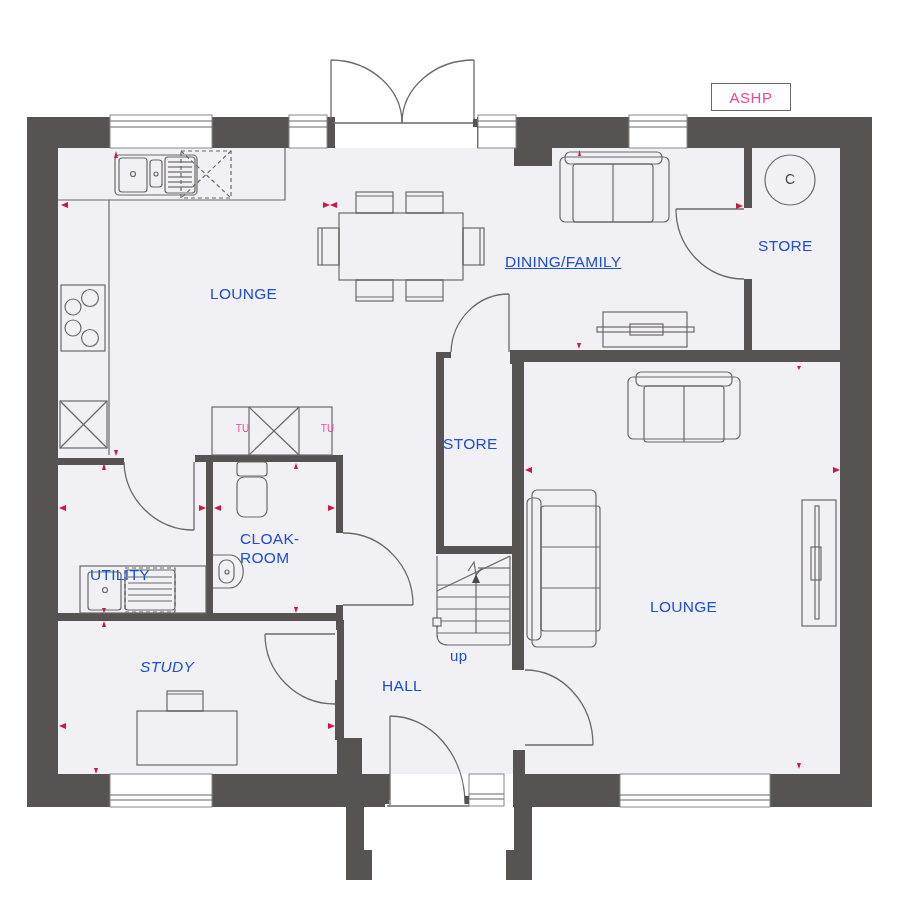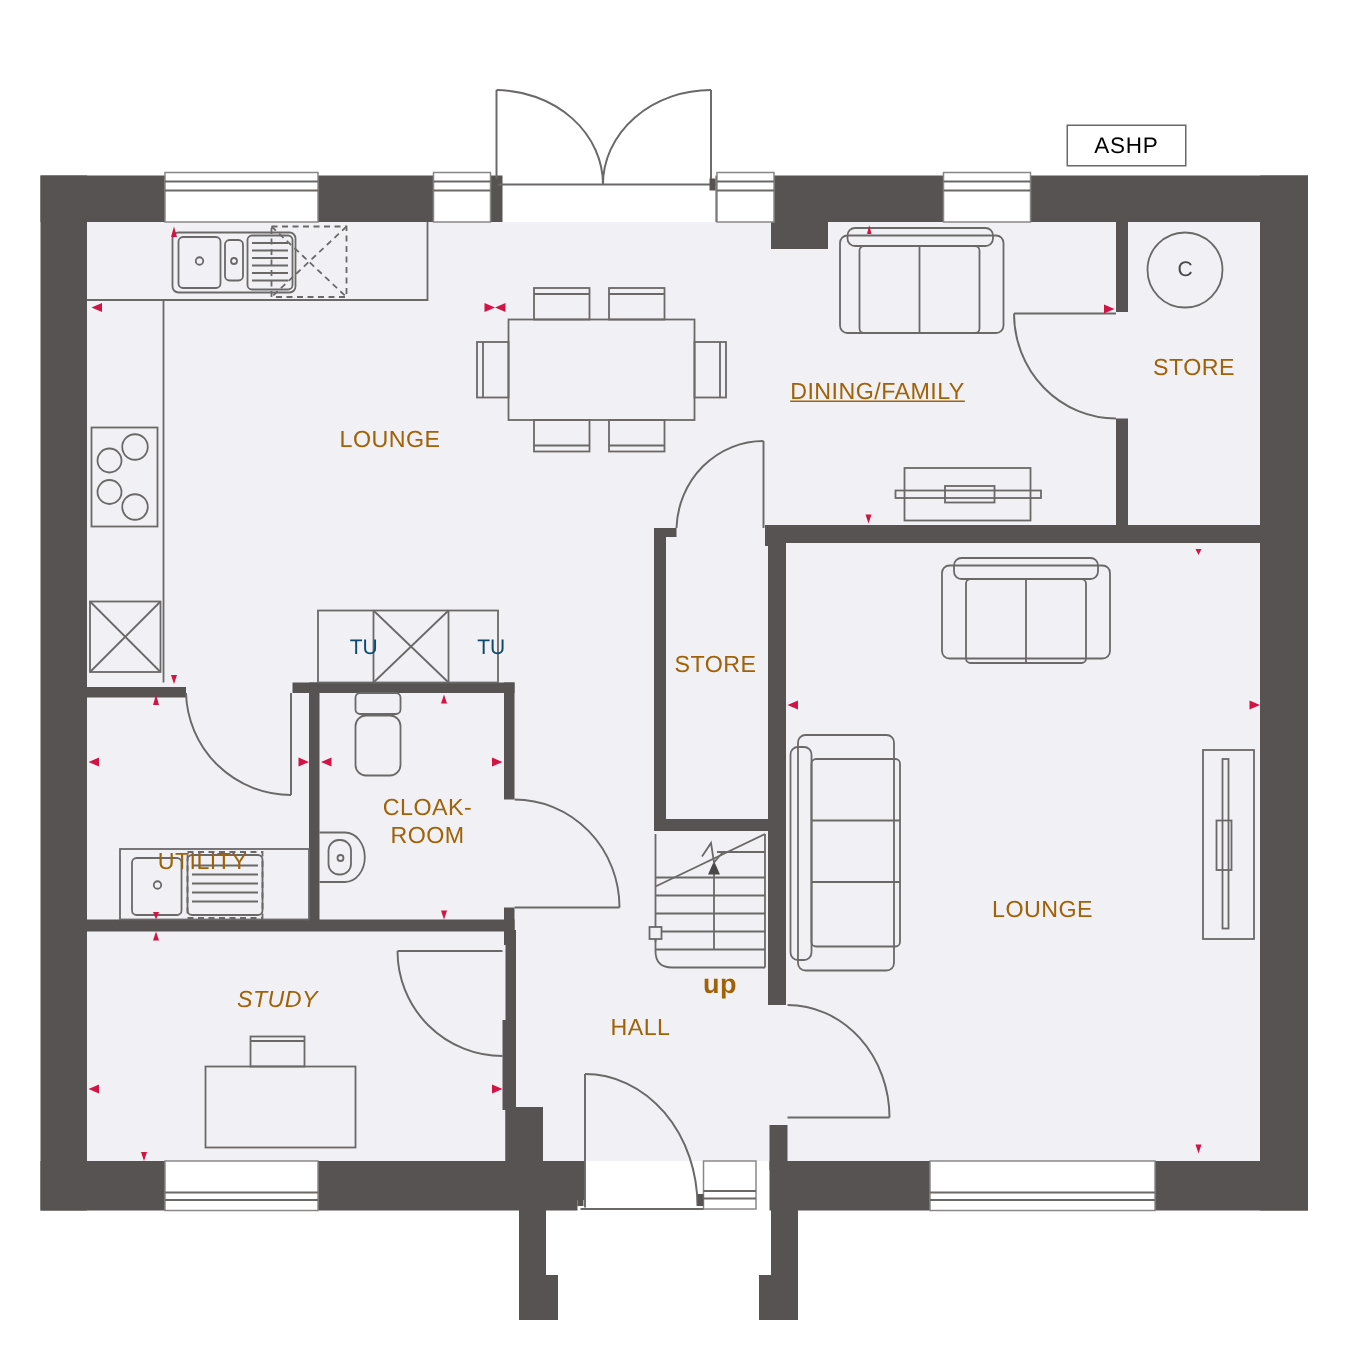--- a/index.html
+++ b/index.html
@@ -6,24 +6,24 @@
   body { width: 900px; height: 900px; position: relative; overflow: hidden; font-family: "Liberation Sans", "DejaVu Sans", sans-serif; }
   #plan { position: absolute; left: 0; top: 0; width: 900px; height: 900px; }
   .wall { fill: #575352; }
   .floor { fill: #f1f1f5; }
   .fx { fill: none; stroke: #6b6868; stroke-width: 1.2; }
   .fxf { fill: #f1f1f5; stroke: #6b6868; stroke-width: 1.2; }
   .win { fill: #ffffff; stroke: #8a8787; stroke-width: 1; }
   .dash { fill: none; stroke: #6b6868; stroke-width: 1.2; stroke-dasharray: 4 3; }
   .door { fill: none; stroke: #6b6868; stroke-width: 1.3; }
   .mark { fill: #d31245; }
-  .label { position: absolute; color: #a16207; font-size: 15.5px; letter-spacing: 0.3px; text-align: center; white-space: nowrap; line-height: 20px; font-family: "Liberation Sans", "DejaVu Sans", sans-serif; }
-  .label.small { font-size: 18px; font-weight: bold; }
-  .ashp-box { position: absolute; left: 711px; top: 83px; width: 80px; height: 28px; border: 1.3px solid #6b6868; box-sizing: border-box; background: #fff; color: #000000; font-size: 15px; display: flex; align-items: center; justify-content: center; letter-spacing: 0.5px; }
-  .tu { position: absolute; color: #0c4a6e; font-size: 14px; width: 59px; text-align: center; }
+  .label { position: absolute; color: #1d4ed8; font-size: 15.5px; letter-spacing: 0.3px; white-space: nowrap; line-height: 20px; font-family: "Liberation Sans", "DejaVu Sans", sans-serif; }
+  .label.small { font-size: 15px; }
+  .ashp-box { position: absolute; left: 711px; top: 83px; width: 80px; height: 28px; border: 1.3px solid #6b6868; box-sizing: border-box; background: #fff; color: #ec4899; font-size: 15px; display: flex; align-items: center; justify-content: center; letter-spacing: 0.5px; }
+  .tu { position: absolute; color: #ec4899; font-size: 10px; width: 59px; text-align: center; }
   .c-label { position: absolute; color: #4a4747; font-size: 14px; width: 20px; text-align: center; }
 </style>
 </head>
 <body>
 
 <svg id="plan" viewBox="0 0 900 900" xmlns="http://www.w3.org/2000/svg">
 
   <rect class="floor" x="58" y="148" width="782" height="626"></rect>
 
   <g>

